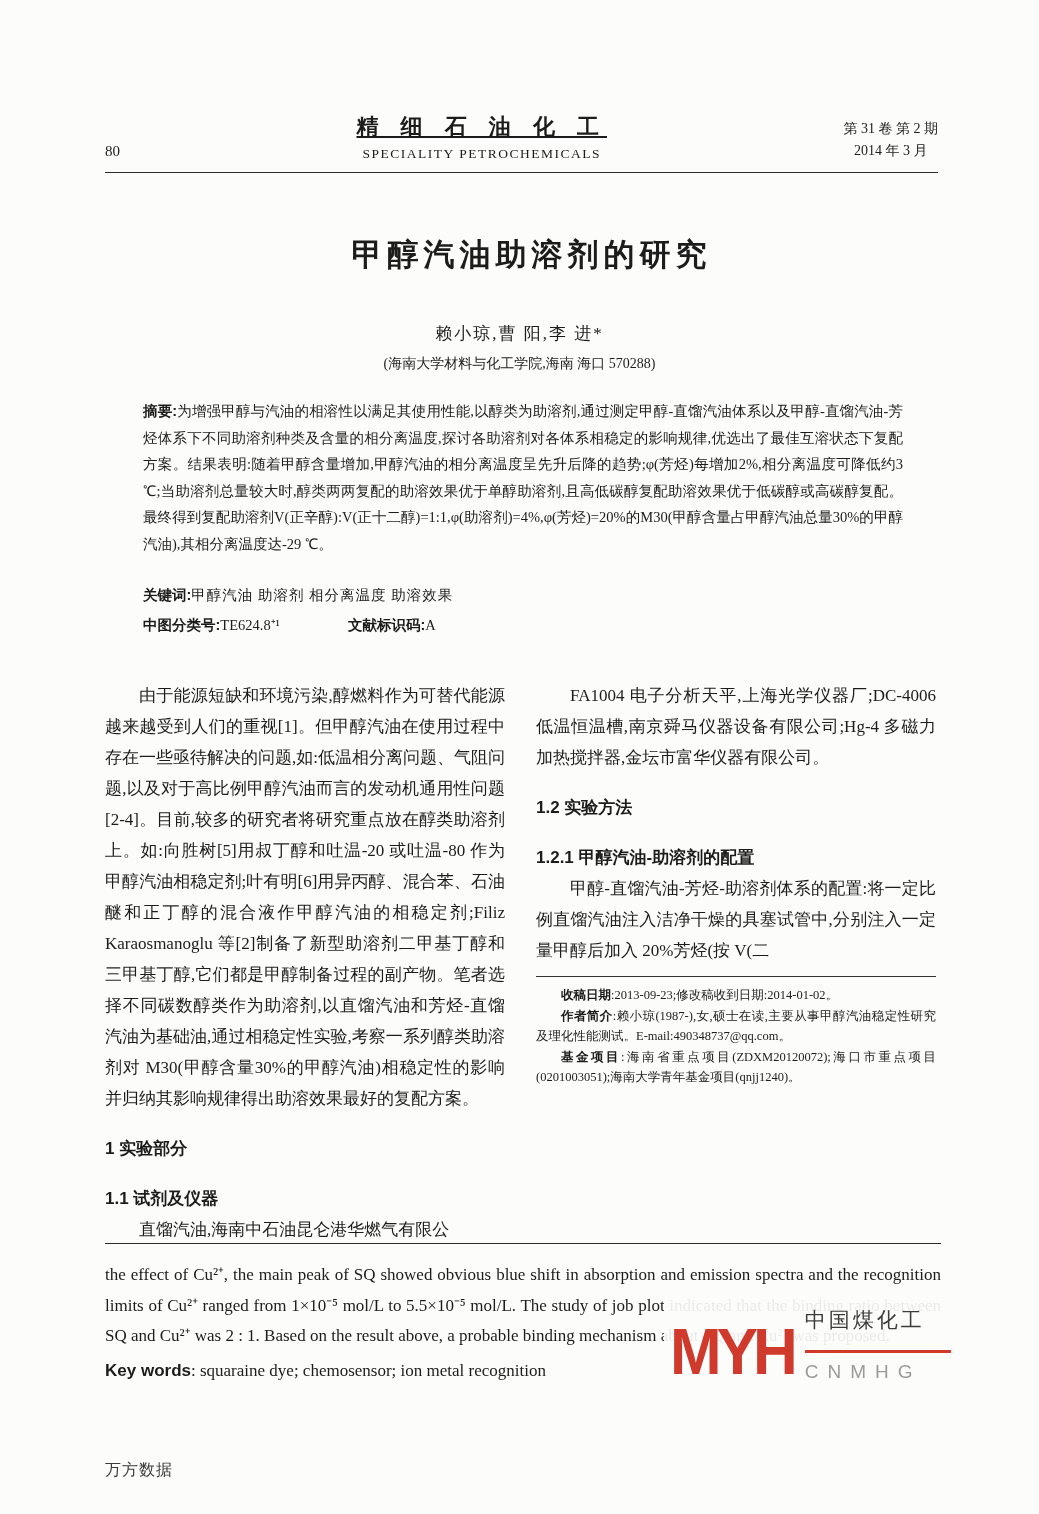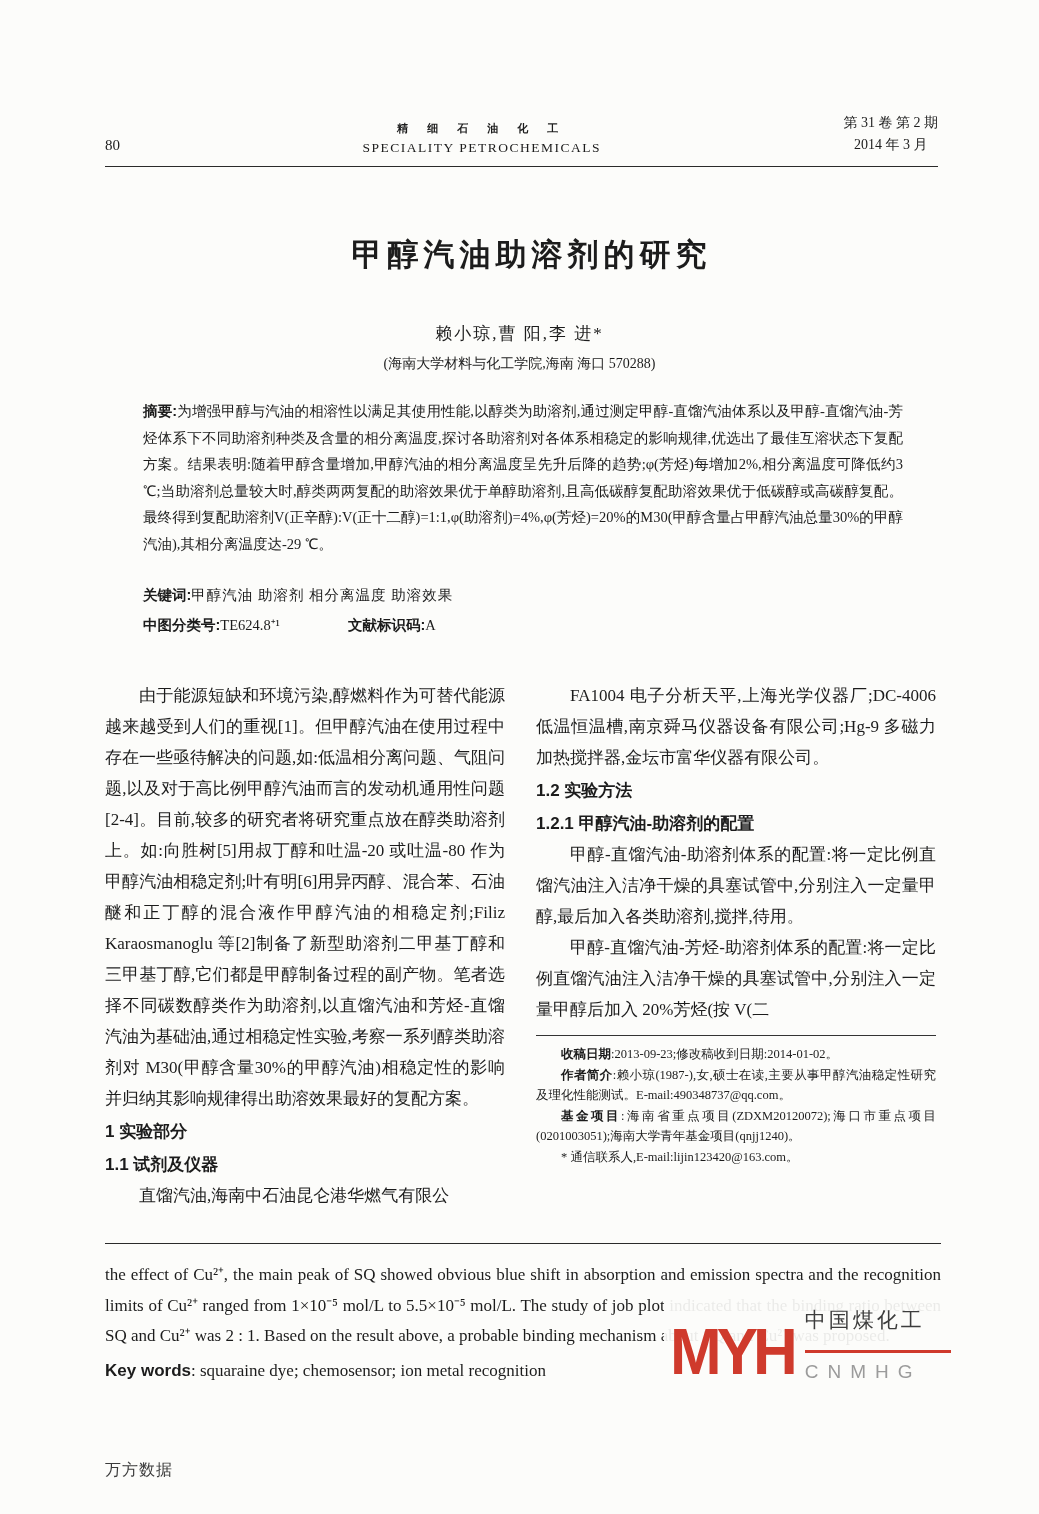--- a/index.html
+++ b/index.html
@@ -11,21 +11,21 @@
   }
 
   
   .header {
     position:absolute; top:112px; left:105px; width:833px;
     display:flex; justify-content:space-between; align-items:flex-end;
     border-bottom:1.5px solid #2a2a2a; padding-bottom:10px;
   }
   .page-num { font-size:15px; padding-bottom:2px; }
   .journal { text-align:center; }
-  .journal-cn { font-size:11px; font-weight:bold; letter-spacing:8px; font-family:"Liberation Sans",sans-serif; }
+  .journal-cn { font-size:22px; font-weight:bold; letter-spacing:8px; font-family:"Liberation Sans",sans-serif;text-decoration:underline; }
   .journal-en { font-size:13.5px; letter-spacing:1.5px; margin-top:4px; }
   .issue { text-align:center; font-size:14px; line-height:22px; }
 
   
   .title {
     position:absolute; top:234px; left:12px; width:100%;
     text-align:center; font-size:31px; font-weight:bold; letter-spacing:5px;
   }
   .authors {
     position:absolute; top:322px; left:0; width:100%;
@@ -56,21 +56,21 @@
   
   .col {
     position:absolute; top:680px; width:400px;
     font-size:17px; line-height:31px; text-align:justify;
   }
   .col-left  { left:105px; }
   .col-right { left:536px; }
   .col p.indent { text-indent:2em; }
   .col h3 {
     font-size:17px; font-weight:bold; font-family:"Liberation Sans",sans-serif;
-    line-height:31px; margin-top:2px;
+    line-height:31px; margin-top:19px;
   }
 
   
   .footnotes {
     border-top:1.2px solid #333; margin-top:10px; padding-top:8px;
     font-size:12.5px; line-height:20.5px; text-align:justify;
   }
   .footnotes p { text-indent:2em; }
   .footnotes .fl { font-weight:bold; font-family:"Liberation Sans",sans-serif; }
 
@@ -138,31 +138,29 @@
   <p class="clc"><span class="lbl">中图分类号:</span><span>TE624.8⁺¹</span><span class="lbl pair2">文献标识码:</span><span>A</span></p>
 
   <div class="col col-left">
     <p class="indent">由于能源短缺和环境污染,醇燃料作为可替代能源越来越受到人们的重视[1]。但甲醇汽油在使用过程中存在一些亟待解决的问题,如:低温相分离问题、气阻问题,以及对于高比例甲醇汽油而言的发动机通用性问题[2-4]。目前,较多的研究者将研究重点放在醇类助溶剂上。如:向胜树[5]用叔丁醇和吐温-20 或吐温-80 作为甲醇汽油相稳定剂;叶有明[6]用异丙醇、混合苯、石油醚和正丁醇的混合液作甲醇汽油的相稳定剂;Filiz Karaosmanoglu 等[2]制备了新型助溶剂二甲基丁醇和三甲基丁醇,它们都是甲醇制备过程的副产物。笔者选择不同碳数醇类作为助溶剂,以直馏汽油和芳烃-直馏汽油为基础油,通过相稳定性实验,考察一系列醇类助溶剂对 M30(甲醇含量30%的甲醇汽油)相稳定性的影响并归纳其影响规律得出助溶效果最好的复配方案。</p>
     <h3>1  实验部分</h3>
     <h3>1.1  试剂及仪器</h3>
     <p class="indent">直馏汽油,海南中石油昆仑港华燃气有限公</p>
   </div>
 
   <div class="col col-right">
-    <p class="indent">FA1004 电子分析天平,上海光学仪器厂;DC-4006 低温恒温槽,南京舜马仪器设备有限公司;Hg-9 多磁力加热搅拌器,金坛市富华仪器有限公司。</p>
+    <p class="indent">FA1004 电子分析天平,上海光学仪器厂;DC-4006 低温恒温槽,南京舜马仪器设备有限公司;Hg-4 多磁力加热搅拌器,金坛市富华仪器有限公司。</p>
     <h3>1.2  实验方法</h3>
     <h3>1.2.1  甲醇汽油-助溶剂的配置</h3>
-    <p class="indent">甲醇-直馏汽油-助溶剂体系的配置:将一定比例直馏汽油注入洁净干燥的具塞试管中,分别注入一定量甲醇,最后加入各类助溶剂,搅拌,待用。</p>
     <p class="indent">甲醇-直馏汽油-芳烃-助溶剂体系的配置:将一定比例直馏汽油注入洁净干燥的具塞试管中,分别注入一定量甲醇后加入 20%芳烃(按 V(二</p>
 
     <div class="footnotes">
       <p><span class="fl">收稿日期</span><span>:2013-09-23;修改稿收到日期:2014-01-02。</span></p>
       <p><span class="fl">作者简介</span><span>:赖小琼(1987-),女,硕士在读,主要从事甲醇汽油稳定性研究及理化性能测试。E-mail:490348737@qq.com。</span></p>
       <p><span class="fl">基金项目</span><span>:海南省重点项目(ZDXM20120072);海口市重点项目(0201003051);海南大学青年基金项目(qnjj1240)。</span></p>
-      <p><span class="fl"></span><span>* 通信联系人,E-mail:lijin123420@163.com。</span></p>
     </div>
   </div>
 
   <div class="bottom">
     <p>the effect of Cu²⁺, the main peak of SQ showed obvious blue shift in absorption and emission spectra and the recognition limits of Cu²⁺ ranged from 1×10⁻⁵ mol/L to 5.5×10⁻⁵ mol/L.  The study of job plot indicated that the binding ratio between SQ and Cu²⁺ was 2 : 1. Based on the result above, a probable binding mechanism about SQ and Cu²⁺ was proposed.</p>
     <p class="kwline"><span class="kwl">Key words</span><span>: squaraine dye; chemosensor; ion metal recognition</span></p>
   </div>
 
   <div class="logo">
     <div class="logo-mark">MYH</div>

